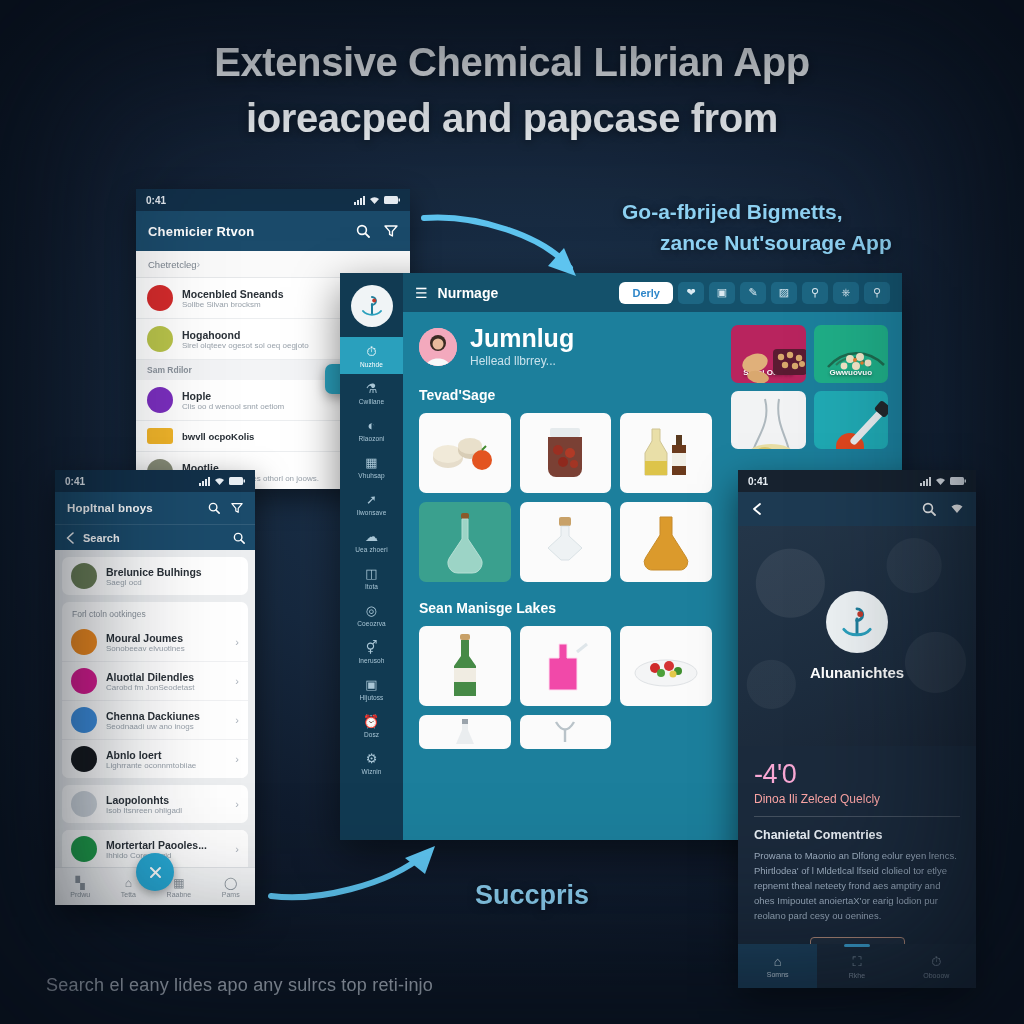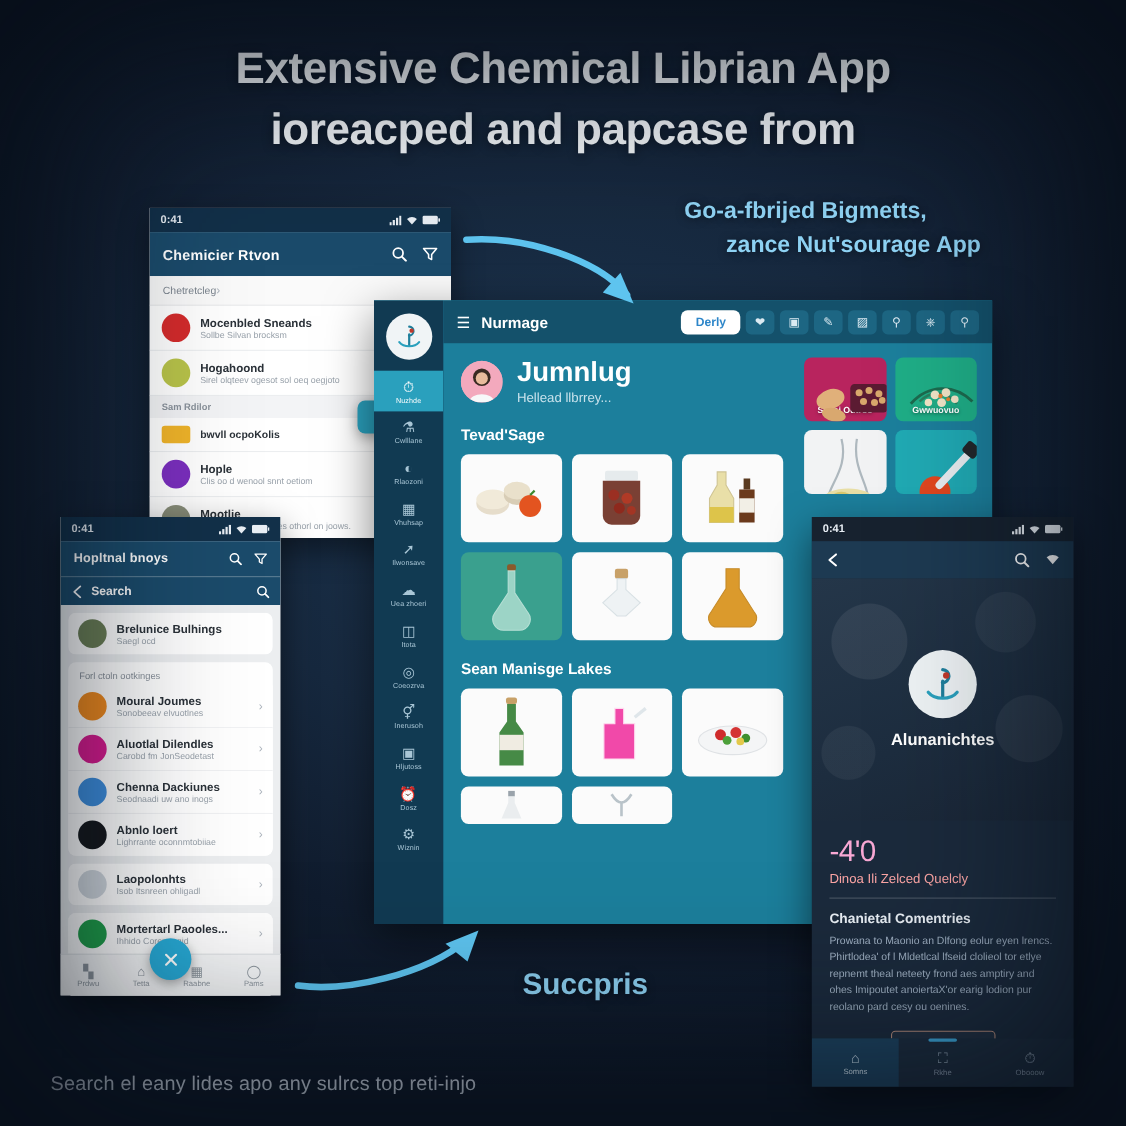--- a/index.html
+++ b/index.html
@@ -30,21 +30,21 @@
     text-shadow: 0 2px 10px rgba(0,0,0,.45);
   }
   .headline .l2 { display: block; }
 
   
   .anno {
     position: absolute; color: #8fd3f4;
     font-size: 21px; line-height: 31px; font-weight: 600;
     text-shadow: 0 1px 8px rgba(0,0,0,.5);
   }
-  #anno-right { top: 176px; left: 622px; width: 350px; }
+  #anno-right { top: 196px; left: 622px; width: 350px; }
   #anno-right .a2 { display:block; padding-left: 38px; }
   #anno-success { top: 880px; left: 475px; font-size: 27px; }
   .caption-bottom {
     position: absolute; left: 46px; top: 975px;
     color: #c3ccd8; font-size: 18px; letter-spacing: .2px;
   }
   #watermark {
     position: absolute; left: 33px; top: 392px;
     color: #9fb2c9; font-size: 25px; font-weight: 700;
     line-height: 30px; text-align: center; width: 92px; opacity: .85;
@@ -317,33 +317,33 @@
     <div class="row">
       <div class="av" style="background:#b9c44a"></div>
       <div class="row-txt">
         <div class="row-t">Hogahoond</div>
         <div class="row-s">Sirel olqteev ogesot sol oeq oegjoto</div>
       </div>
     </div>
 
     <div class="mini-head">Sam Rdilor</div>
     <div class="row">
-      <div class="av" style="background:#f0b429;border-radius:3px;height:16px;width:26px"></div>
-      <div class="row-txt">
-        <div class="row-t" style="font-size:9.5px;font-weight:600">bwvll ocpoKolis</div>
-      </div>
-    </div>
-
-    <div class="row">
       <div class="av" style="background:#7b2fbe"></div>
       <div class="row-txt">
         <div class="row-t">Hople</div>
         <div class="row-s">Clis oo d wenool snnt oetiom</div>
       </div>
       <div class="toggle"></div>
+    </div>
+
+    <div class="row">
+      <div class="av" style="background:#f0b429;border-radius:3px;height:16px;width:26px"></div>
+      <div class="row-txt">
+        <div class="row-t" style="font-size:9.5px;font-weight:600">bwvll ocpoKolis</div>
+      </div>
     </div>
 
     <div class="row">
       <div class="av" style="background:#8a8f7a"></div>
       <div class="row-txt">
         <div class="row-t">Mootlie</div>
         <div class="row-s">Osednoazla p zsooles othorl on joows.</div>
       </div>
     </div>
 

